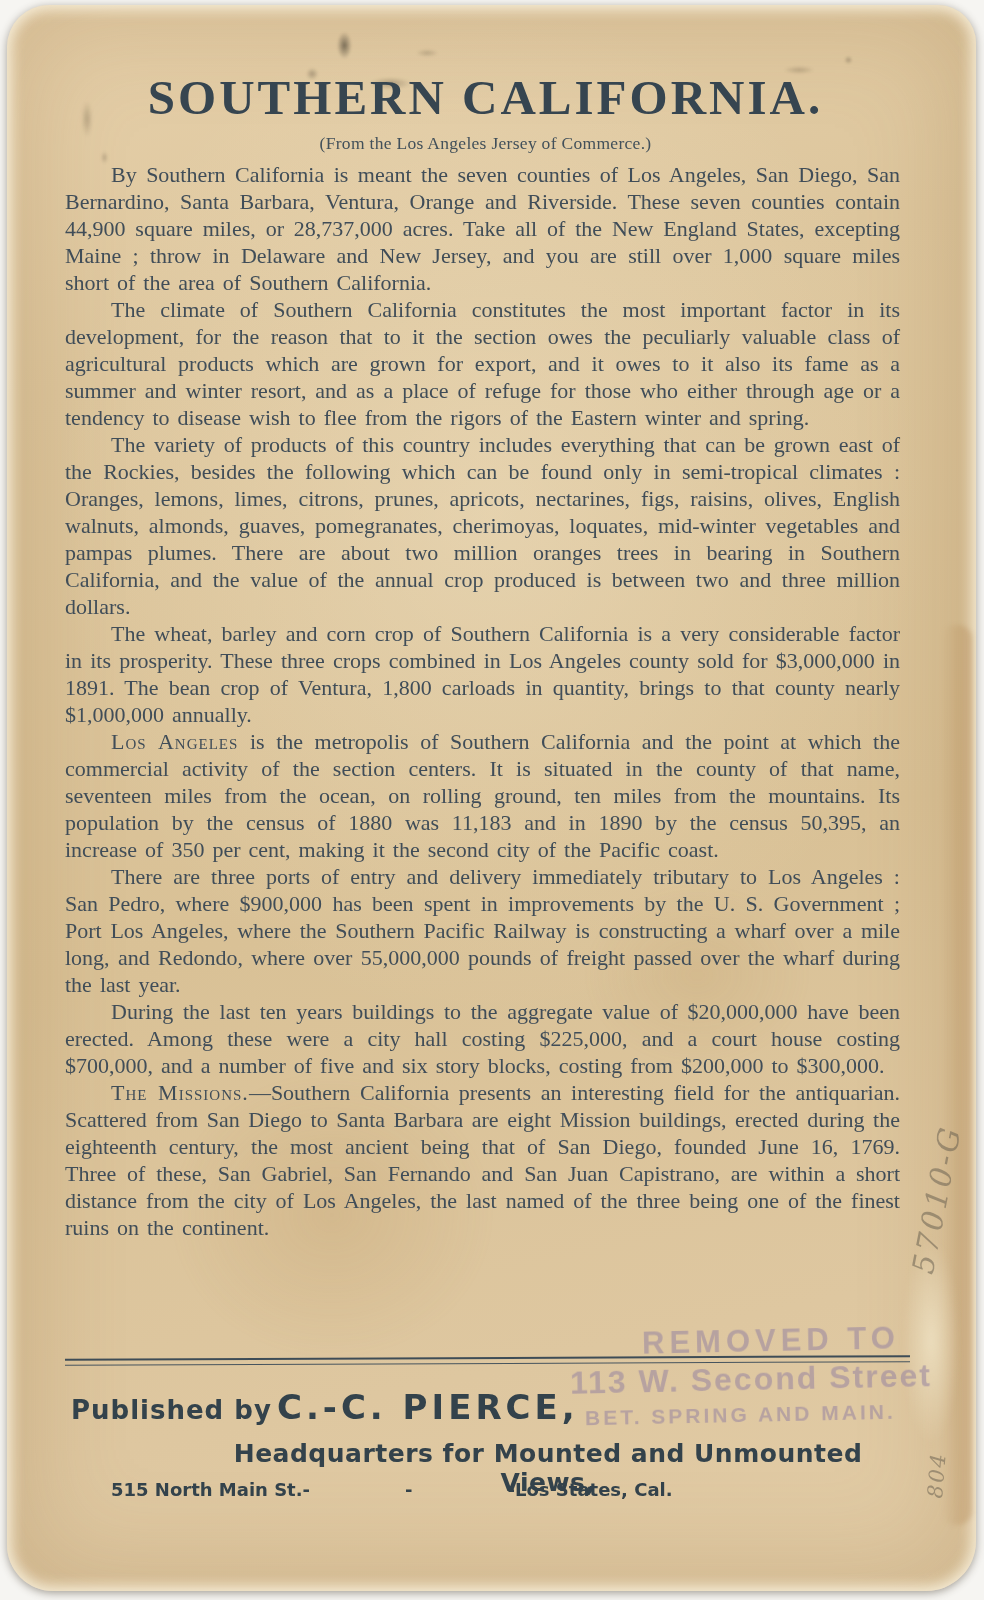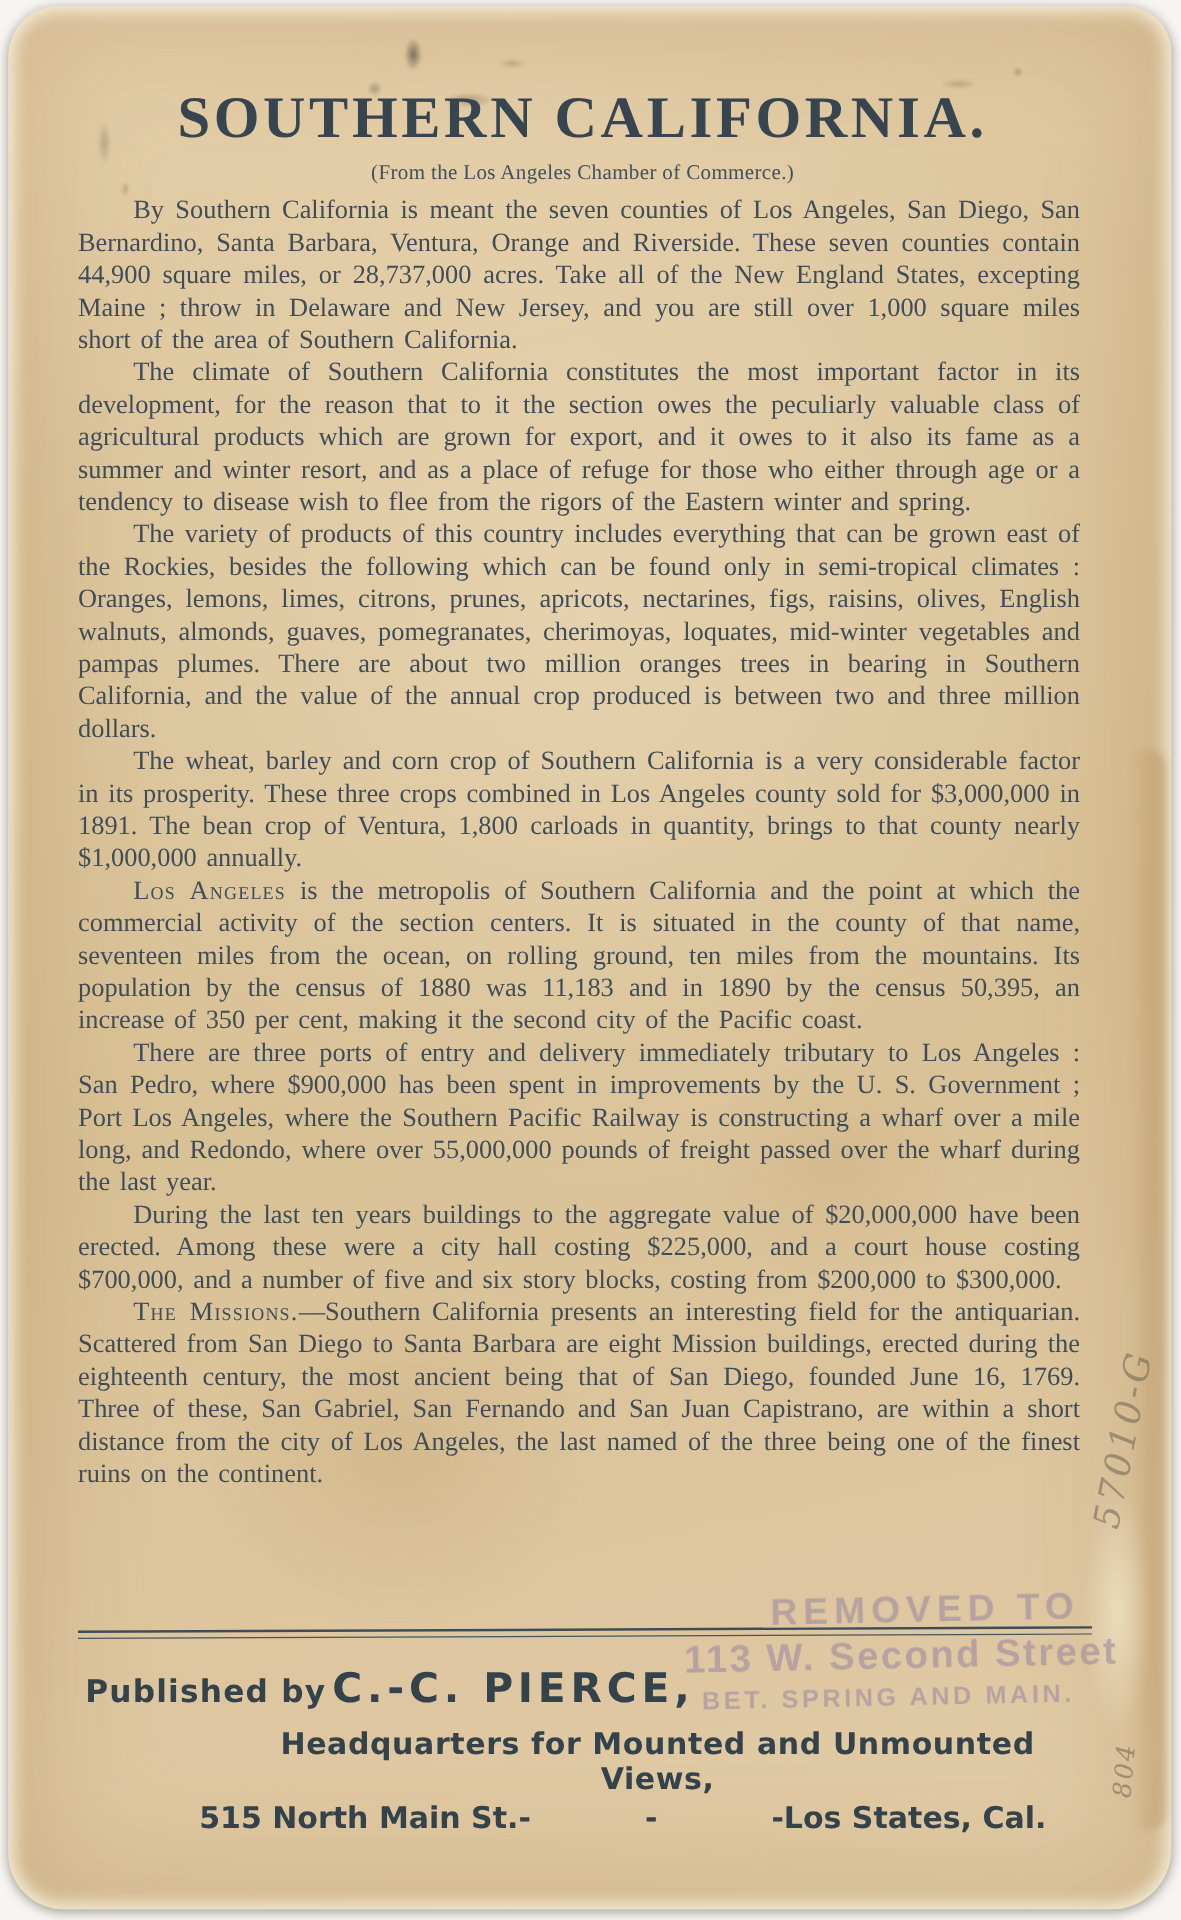--- a/index.html
+++ b/index.html
@@ -117,22 +117,22 @@
   .footer{font-family:"DejaVu Sans", sans-serif;color:#33424b;z-index:4;}
   .pub-line{position:absolute;left:64px;top:1382px;white-space:nowrap;}
   .pub-prefix{font-size:26px;font-weight:bold;letter-spacing:1px;}
   .pub-name{font-size:34px;font-weight:bold;letter-spacing:4px;}
   .tagline{
     position:absolute;left:175px;right:62px;top:1434px;
     text-align:center;font-size:25px;font-weight:bold;letter-spacing:.5px;
   }
   .address{
     position:absolute;left:104px;right:104px;top:1474px;
-    display:flex;justify-content:flex-end;align-items:baseline;
-    font-size:25px;font-weight:bold;margin-top:21px;
+    display:flex;justify-content:flex-start;align-items:baseline;
+    font-size:18px;font-weight:bold;
   }
   .dash-group{display:flex;gap:95px;font-weight:bold;}
 
   
   .pencil{
     position:absolute;
     font-family:"DejaVu Serif", serif;font-style:italic;
     color:rgba(108,98,82,.55);
     pointer-events:none;white-space:nowrap;
   }
@@ -153,21 +153,21 @@
 
     <div class="stain smudge-top"></div>
     <div class="stain smudge-top2"></div>
     <div class="stain smudge-left"></div>
     <div class="stain stain-bottom"></div>
     <div class="stain stain-mid"></div>
     <div class="stain edge-wear"></div>
     <div class="stain corner-wear"></div>
 
     <div class="title">SOUTHERN CALIFORNIA.</div>
-    <div class="subtitle">(From the Los Angeles Chamber of Commerce.)</div>
+    <div class="subtitle">(From the Los Angeles Jersey of Commerce.)</div>
 
     <div class="bodytext">
       <p><span>By Southern California is meant the seven counties of Los Angeles, San Diego, San Bernardino, Santa Barbara, Ventura, Orange and Riverside. These seven counties contain 44,900 square miles, or 28,737,000 acres. Take all of the New England States, excepting Maine ; throw in Delaware and New Jersey, and you are still over 1,000 square miles short of the area of Southern California.</span></p>
       <p><span>The climate of Southern California constitutes the most important factor in its development, for the reason that to it the section owes the peculiarly valuable class of agricultural products which are grown for export, and it owes to it also its fame as a summer and winter resort, and as a place of refuge for those who either through age or a tendency to disease wish to flee from the rigors of the Eastern winter and spring.</span></p>
       <p><span>The variety of products of this country includes everything that can be grown east of the Rockies, besides the following which can be found only in semi-tropical climates : Oranges, lemons, limes, citrons, prunes, apricots, nectarines, figs, raisins, olives, English walnuts, almonds, guaves, pomegranates, cherimoyas, loquates, mid-winter vegetables and pampas plumes. There are about two million oranges trees in bearing in Southern California, and the value of the annual crop produced is between two and three million dollars.</span></p>
       <p><span>The wheat, barley and corn crop of Southern California is a very considerable factor in its prosperity. These three crops combined in Los Angeles county sold for $3,000,000 in 1891. The bean crop of Ventura, 1,800 carloads in quantity, brings to that county nearly $1,000,000 annually.</span></p>
       <p><span class="sc">Los Angeles</span><span> is the metropolis of Southern California and the point at which the commercial activity of the section centers. It is situated in the county of that name, seventeen miles from the ocean, on rolling ground, ten miles from the mountains. Its population by the census of 1880 was 11,183 and in 1890 by the census 50,395, an increase of 350 per cent, making it the second city of the Pacific coast.</span></p>
       <p><span>There are three ports of entry and delivery immediately tributary to Los Angeles : San Pedro, where $900,000 has been spent in improvements by the U. S. Government ; Port Los Angeles, where the Southern Pacific Railway is constructing a wharf over a mile long, and Redondo, where over 55,000,000 pounds of freight passed over the wharf during the last year.</span></p>
       <p><span>During the last ten years buildings to the aggregate value of $20,000,000 have been erected. Among these were a city hall costing $225,000, and a court house costing $700,000, and a number of five and six story blocks, costing from $200,000 to $300,000.</span></p>
       <p><span class="sc">The Missions.</span><span>—Southern California presents an interesting field for the antiquarian. Scattered from San Diego to Santa Barbara are eight Mission buildings, erected during the eighteenth century, the most ancient being that of San Diego, founded June 16, 1769. Three of these, San Gabriel, San Fernando and San Juan Capistrano, are within a short distance from the city of Los Angeles, the last named of the three being one of the finest ruins on the continent.</span></p>

